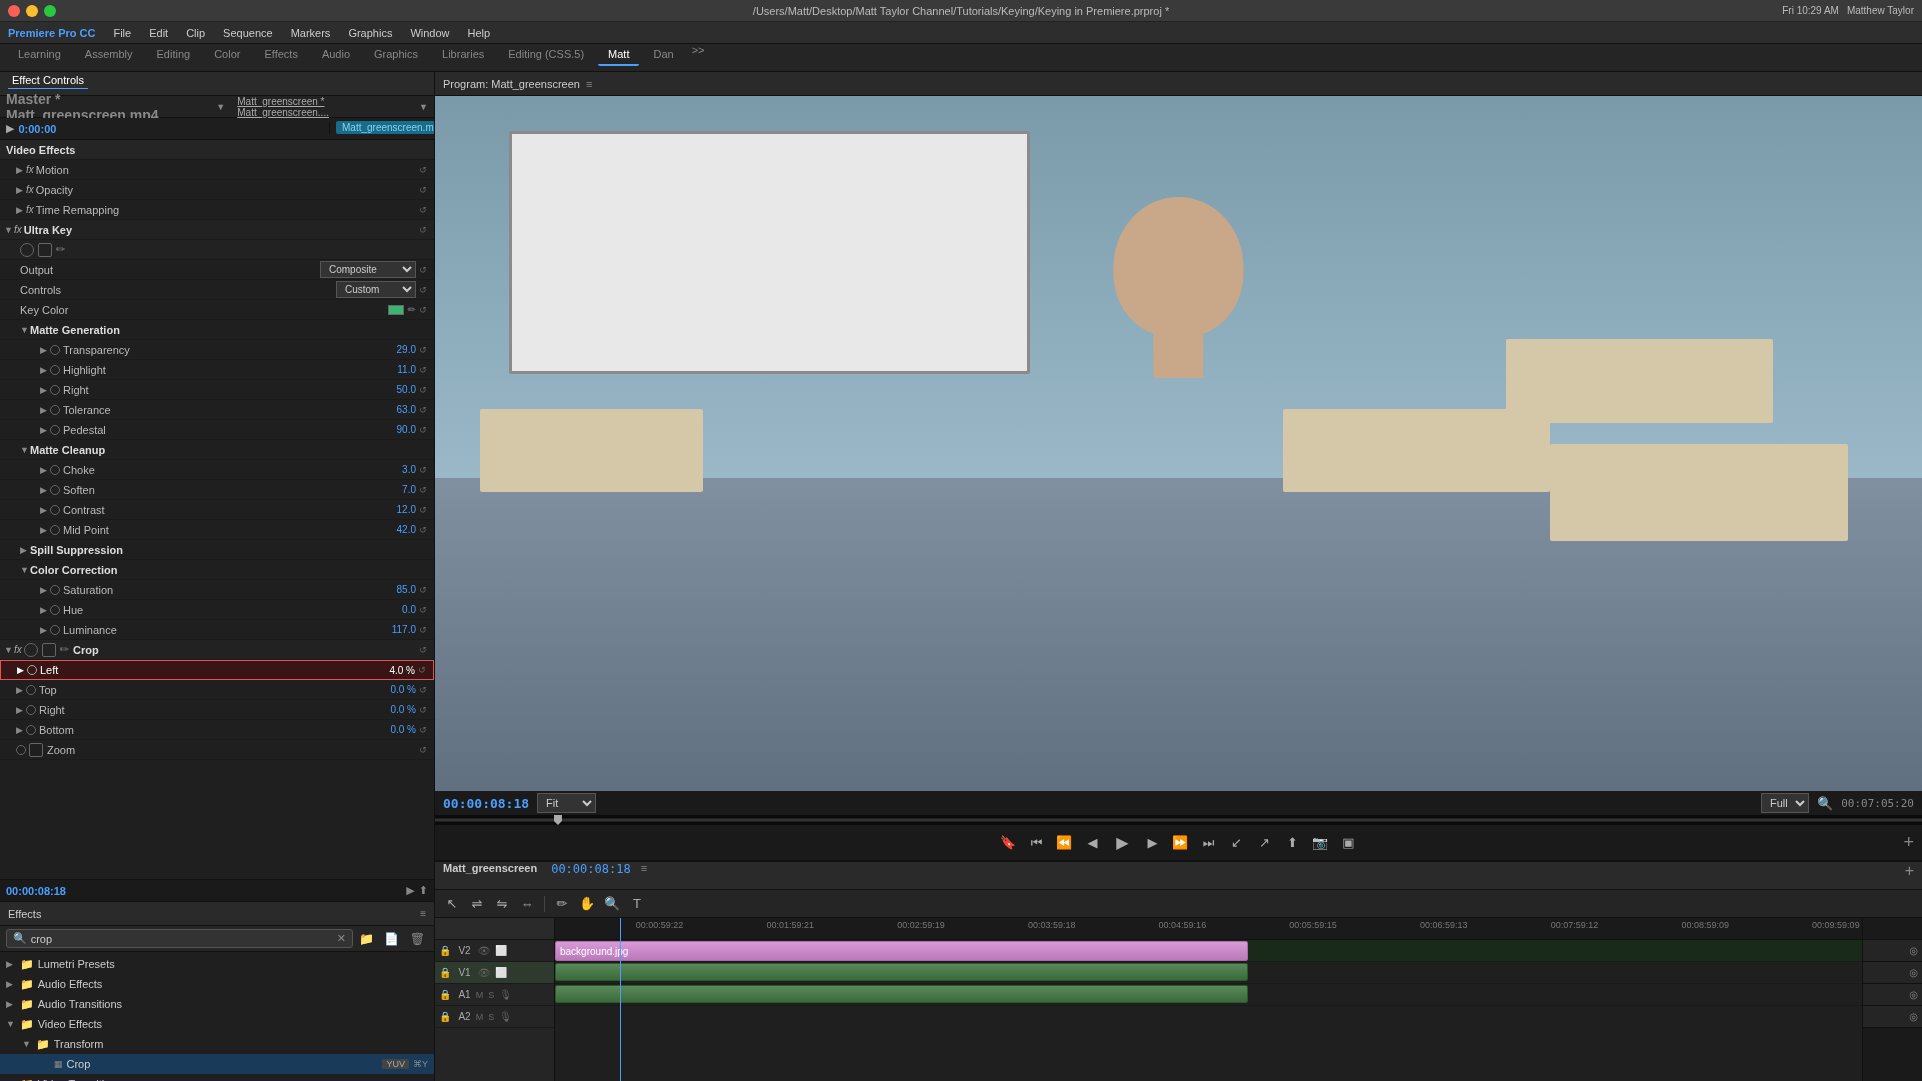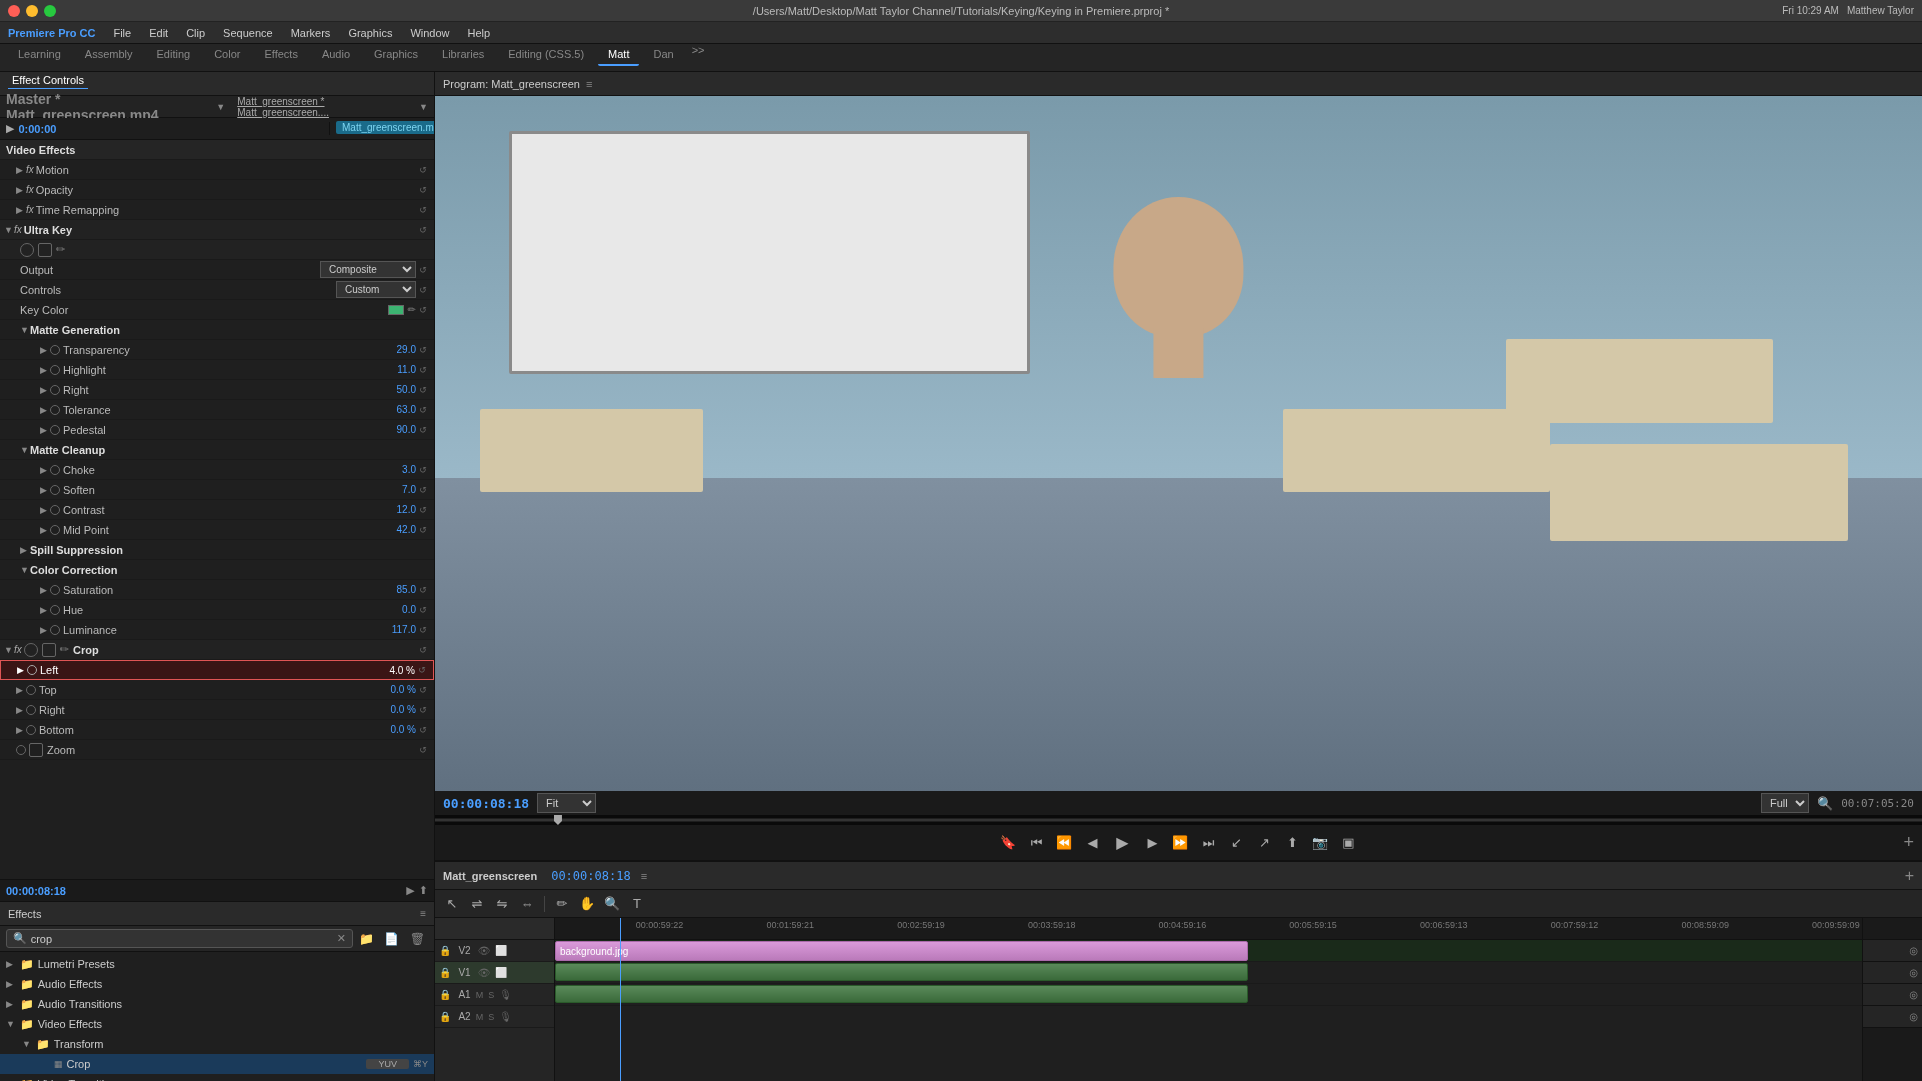--- a/index.html
+++ b/index.html
@@ -367,21 +367,21 @@
     }
     .tree-item.selected { background: #1a3a5a; }
     .tree-arrow { color: #888; font-size: 9px; width: 10px; }
     .tree-folder-icon { color: #e8c060; font-size: 11px; }
     .tree-clip-icon { color: #888; font-size: 9px; }
     .tree-label { color: #ccc; font-size: 11px; flex: 1; }
     .tree-badge {
       background: #444;
       color: #aaa;
       font-size: 9px;
-      padding: 0 12px;
+      padding: 0 4px;
       border-radius: 2px;
     }
     .tree-accel { color: #888; font-size: 9px; }
 
     
     .right-area {
       flex: 1;
       display: flex;
       flex-direction: column;
     }
@@ -603,21 +603,20 @@
       height: 220px;
       background: #1f1f1f;
       display: flex;
       flex-direction: column;
       border-top: 1px solid #111;
     }
     .timeline-header {
       height: 28px;
       background: #2a2a2a;
       display: flex;
-      align-items: center;
       padding: 0 8px;
       gap: 6px;
       border-bottom: 1px solid #111;
     }
     .timeline-title { color: #ccc; font-size: 11px; font-weight: bold; }
     .timeline-timecode {
       color: #4a9eff;
       font-size: 12px;
       font-family: monospace;
       margin-left: 8px;

